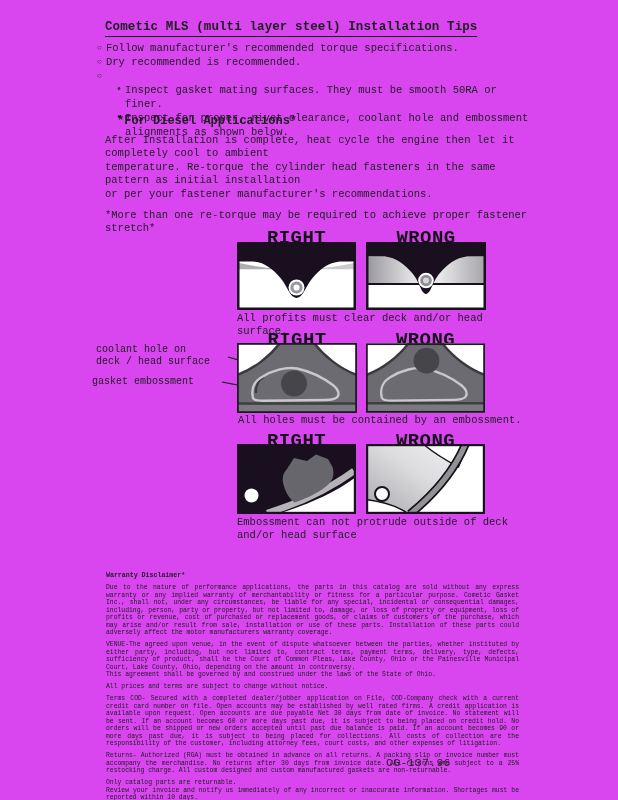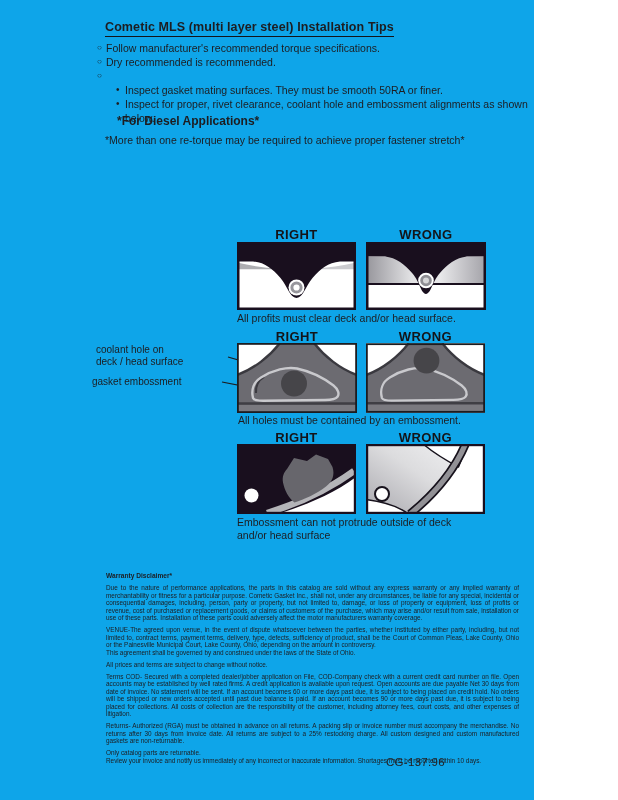--- a/index.html
+++ b/index.html
@@ -1,36 +1,36 @@
 <!DOCTYPE html>
 <html><head>
 <meta charset="utf-8">
 <style>
   html,body{margin:0;padding:0;background:#ffffff;}
   .page{
-    position:relative;width:534px;height:800px;background:#0ea5e9;overflow:hidden;
-    font-family:Liberation Sans, sans-serif;color:#1d1d21;
+    position:relative;width:618px;height:800px;background:#d946ef;overflow:hidden;
+    font-family:Liberation Mono, monospace;color:#1d1d21;
   }
   
   .title{
     position:absolute;left:105px;top:20px;font-size:12.5px;font-weight:bold;
     border-bottom:1.6px solid #141418;padding-bottom:2px;letter-spacing:.1px;white-space:nowrap;
   }
   
   .tips{position:absolute;left:97px;top:41px;width:440px;font-size:10.5px;}
   .tip-row{display:flex;line-height:14px;}
   .tip-row .mark{width:9px;flex:0 0 9px;font-size:8px;line-height:14px;}
   .sub{margin-left:19px;}
   .sub .mark{font-size:10px;}
   
   .diesel{position:absolute;left:105px;top:114px;width:424px;}
   .diesel h2{font-size:12px;font-weight:bold;margin:0 0 6px 12px;}
   .diesel p{font-size:10.5px;line-height:13.4px;margin:0 0 8px 0;white-space:pre-line;}
   
-  .fig-label{position:absolute;font-size:13px;font-weight:600;letter-spacing:.4px;text-align:center;color:#141418;}
+  .fig-label{position:absolute;font-size:19px;font-weight:600;letter-spacing:.4px;text-align:center;color:#141418;}
   .panel{position:absolute;}
   .panel svg{display:block;width:100%;height:100%;}
   .fig-caption{position:absolute;font-size:10.5px;line-height:12.5px;white-space:pre-line;color:#1d1d21;}
   .callout{position:absolute;font-size:10px;line-height:11.5px;text-align:left;white-space:pre-line;color:#1d1d21;}
   .leaders{position:absolute;left:110px;top:345px;width:195px;height:50px;pointer-events:none;}
   
   .warranty{position:absolute;left:106px;top:572px;width:413px;text-align:justify;}
   .warranty h3{font-size:6.6px;margin:0 0 5px 0;}
   .warranty p{font-size:6.4px;line-height:7.5px;margin:0 0 4.5px 0;white-space:pre-line;}
   
@@ -60,20 +60,23 @@
       <span>Inspect gasket mating surfaces.  They must be smooth 50RA or finer.</span>
     </div>
     <div class="tip-row sub">
       <span class="mark">•</span>
       <span>Inspect for proper, rivet clearance, coolant hole and embossment alignments as shown below.</span>
     </div>
   </div>
 
   <div class="diesel">
     <h2>*For Diesel Applications*</h2>
+    <p>After Installation is complete, heat cycle the engine then let it completely cool to ambient
+temperature. Re-torque the cylinder head fasteners in the same pattern as initial installation
+or per your fastener manufacturer's recommendations.</p>
     <p>*More than one re-torque may be required to achieve proper fastener stretch*</p>
   </div>
 
   <div class="fig-label" style="left:237px;top:227px;width:119px;">RIGHT</div>
   <div class="fig-label" style="left:366px;top:227px;width:120px;">WRONG</div>
 
   <div class="panel" style="left:237px;top:242px;width:119px;height:68px;">
     <svg viewBox="0 0 119 68">
       <rect width="119" height="68" fill="#ffffff"></rect>
       <path d="M0 20.5 C14 24 28 25.8 42 26.6 L42 27.2 L0 27.2 Z" fill="#aeaeb2"></path>

